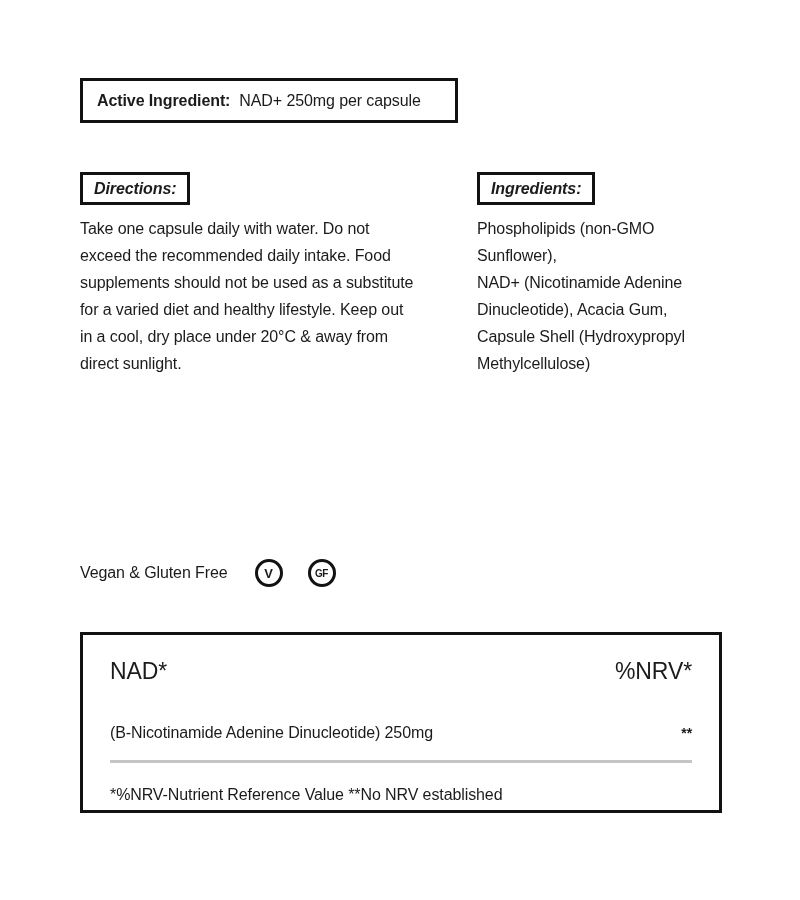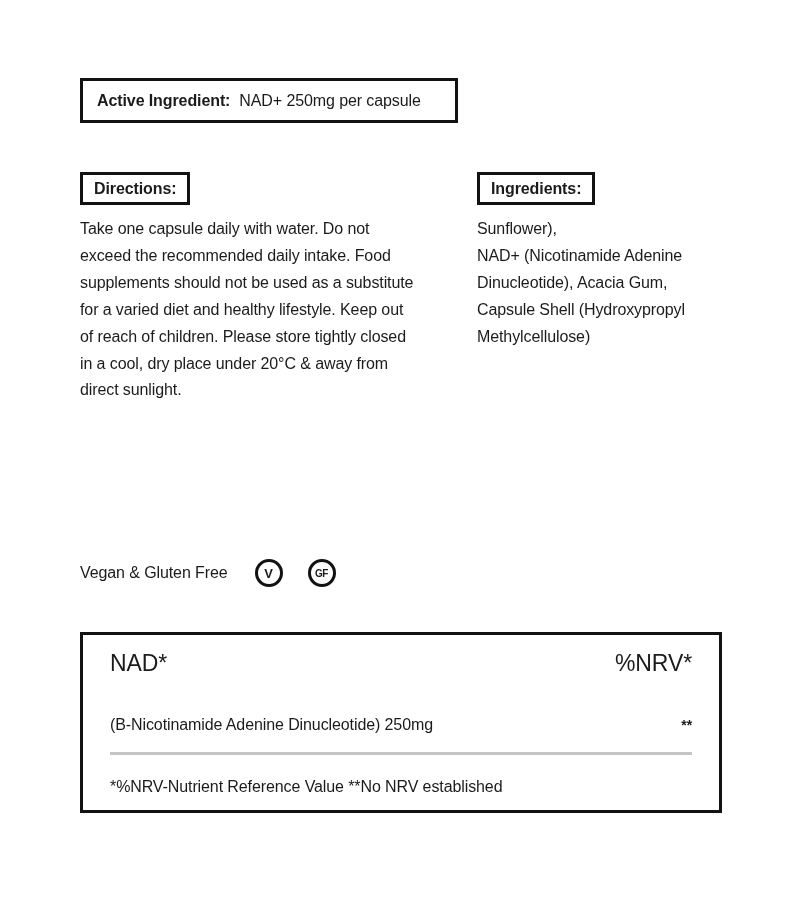--- a/index.html
+++ b/index.html
@@ -34,20 +34,21 @@
   .active-box .lbl { font-weight: bold; }
   .active-box .val { margin-left: 9px; }
   
   .heading-box {
     position: absolute;
     height: 33px;
     display: inline-flex; align-items: center;
     padding: 0 11px;
     font-size: 16px; font-weight: bold;
     white-space: nowrap;
+    font-style: italic;
   }
   .directions-heading { left: 80px; top: 172px; }
   .ingredients-heading { left: 477px; top: 172px; }
   
   .para {
     position: absolute;
     font-size: 16px;
     line-height: 26.9px;
   }
   .directions-body { left: 80px; top: 216px; width: 400px; }
@@ -73,21 +74,21 @@
   .badge-v  { margin-left: 15px; font-size: 13px; }
   .badge-gf { margin-left: 13px; font-size: 10px; letter-spacing: -0.5px; }
   
   .nrv-box {
     position: absolute;
     left: 80px; top: 632px;
     width: 642px; height: 181px;
     padding: 0 27px;
   }
   .nrv-header-row {
-    margin-top: 14px;
+    margin-top: 22px;
     display: flex; justify-content: space-between; align-items: baseline;
     font-size: 23px;
     line-height: 28px;
   }
   .nrv-desc-row {
     margin-top: 38px;
     display: flex; justify-content: space-between; align-items: flex-start;
     font-size: 16px;
     line-height: 20px;
   }
@@ -111,27 +112,27 @@
     <span class="lbl">Active Ingredient:</span>
     <span class="val">NAD+ 250mg per capsule</span>
   </div>
 
   <div class="outlined-box heading-box directions-heading">Directions:</div>
   <div class="para directions-body">
     <div>Take one capsule daily with water. Do not</div>
     <div>exceed the recommended daily intake. Food</div>
     <div>supplements should not be used as a substitute</div>
     <div>for a varied diet and healthy lifestyle. Keep out</div>
-    <div>of reach of children. Please store tightly closed</div>
     <div>in a cool, dry place under 20°C &amp; away from</div>
     <div>direct sunlight.</div>
   </div>
 
   <div class="outlined-box heading-box ingredients-heading">Ingredients:</div>
   <div class="para ingredients-body">
+    <div>Phospholipids (non-GMO</div>
     <div>Sunflower),</div>
     <div>NAD+ (Nicotinamide Adenine</div>
     <div>Dinucleotide), Acacia Gum,</div>
     <div>Capsule Shell (Hydroxypropyl</div>
     <div>Methylcellulose)</div>
   </div>
 
 
   <div class="dietary-row">
     <span>Vegan &amp; Gluten Free</span>

